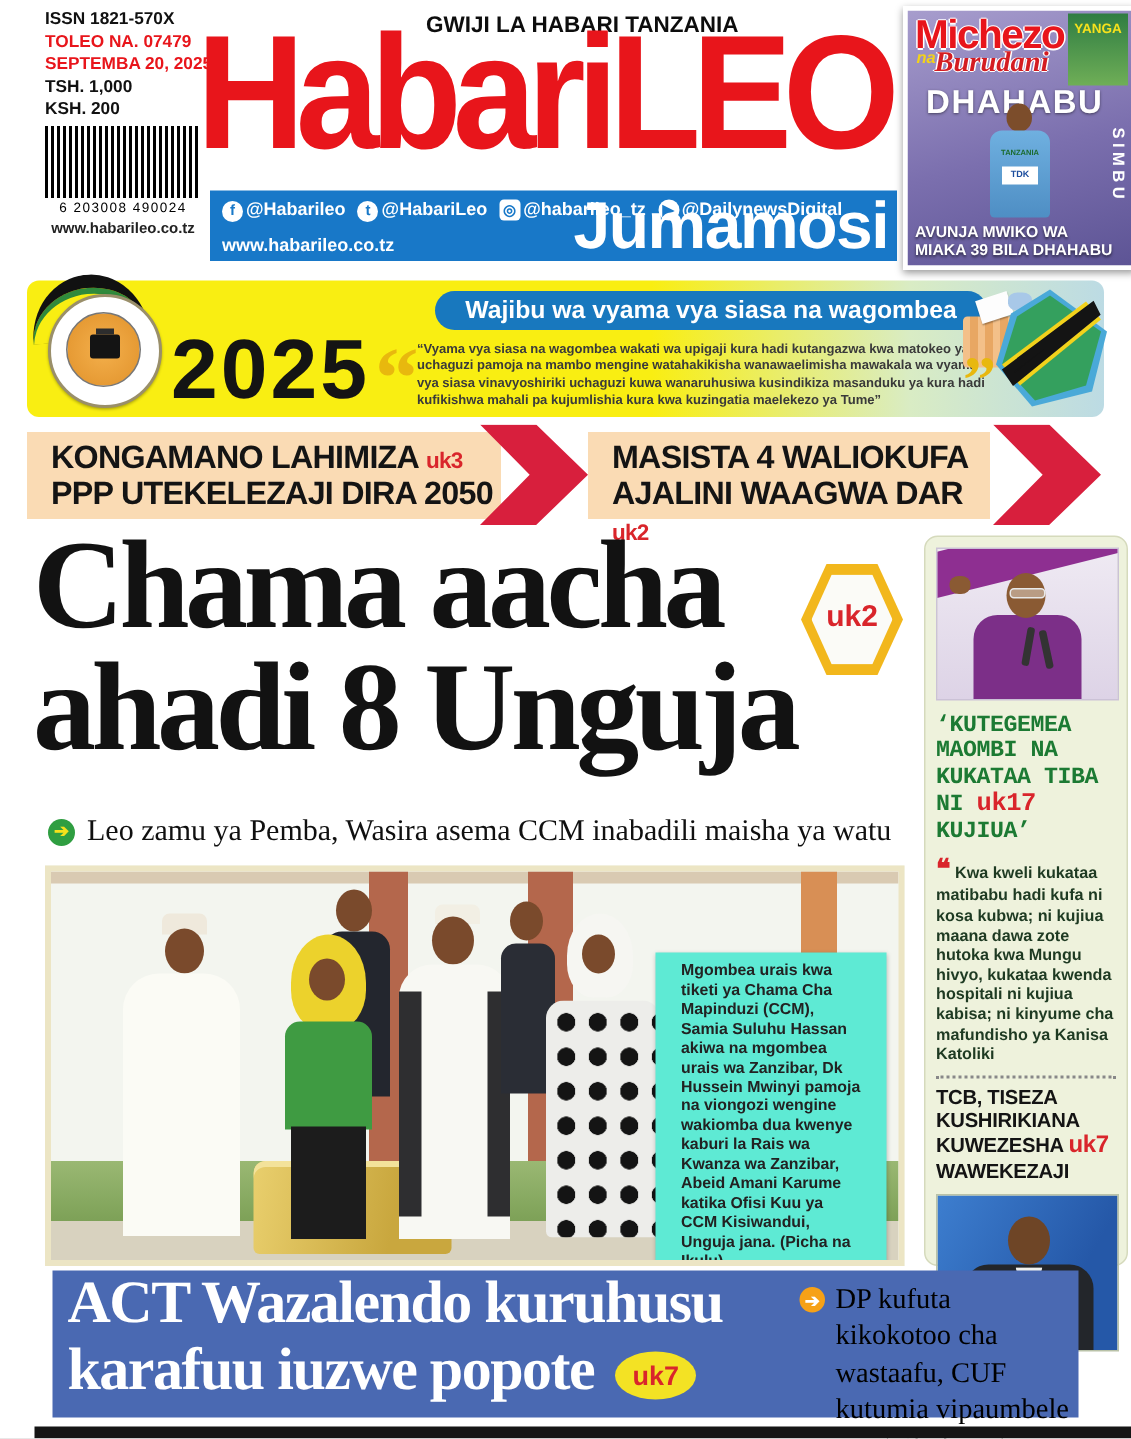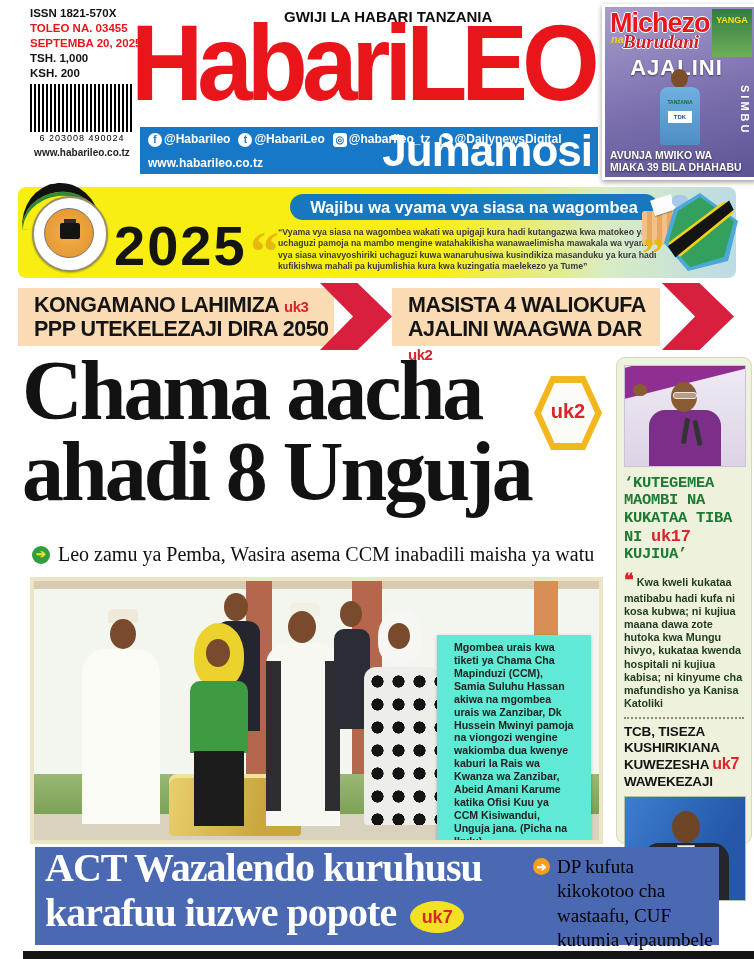--- a/index.html
+++ b/index.html
@@ -170,21 +170,21 @@
   .banner-bullet .txt{font-family:"Liberation Serif",serif;color:#000000;font-size:19px;line-height:1.28;}
   .bottom-strip{left:23px;top:951px;width:731px;height:8px;background:#151515;}
 </style>
 </head>
 <body>
 
 <div class="page">
 
   <div class="abs pub-info">
     <div>ISSN 1821-570X</div>
-    <div class="red">TOLEO NA. 03455</div>
+    <div class="red">TOLEO NA. 07479</div>
     <div class="red">SEPTEMBA 20, 2025</div>
     <div>TSH. 1,000</div>
     <div>KSH. 200</div>
   </div>
 
   <div class="abs barcode-wrap">
     <div class="barcode"></div>
     <div class="barcode-digits">6 203008 490024</div>
     <div class="barcode-site">www.habarileo.co.tz</div>
   </div>
@@ -201,21 +201,21 @@
     </div>
     <div class="social-site">www.habarileo.co.tz</div>
     <div class="edition">Jumamosi</div>
   </div>
 
   <div class="abs promo">
     <div class="promo-brand1">Michezo</div>
     <div class="promo-brand2">na</div>
     <div class="promo-brand3">Burudani</div>
     <div class="promo-corner"><span>YANGA</span></div>
-    <div class="promo-title">AJALINI</div>
+    <div class="promo-title">DHAHABU</div>
     <div class="promo-vert">SIMBU</div>
     <div class="athlete-head"></div>
     <div class="athlete-body"></div>
     <div class="athlete-chest">TANZANIA</div>
     <div class="athlete-bib">TDK</div>
     <div class="promo-sub">
       <div>AVUNJA MWIKO WA</div>
       <div>MIAKA 39 BILA DHAHABU</div>
     </div>
   </div>

